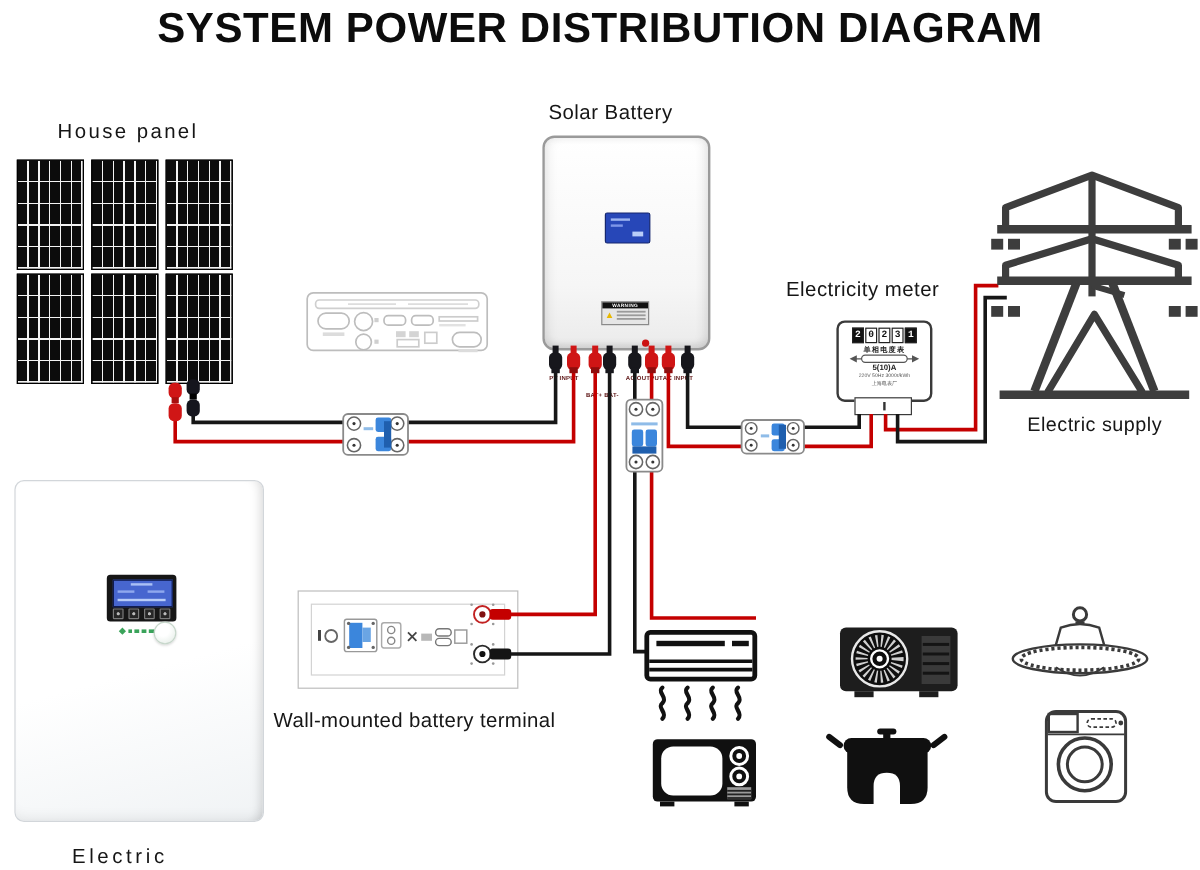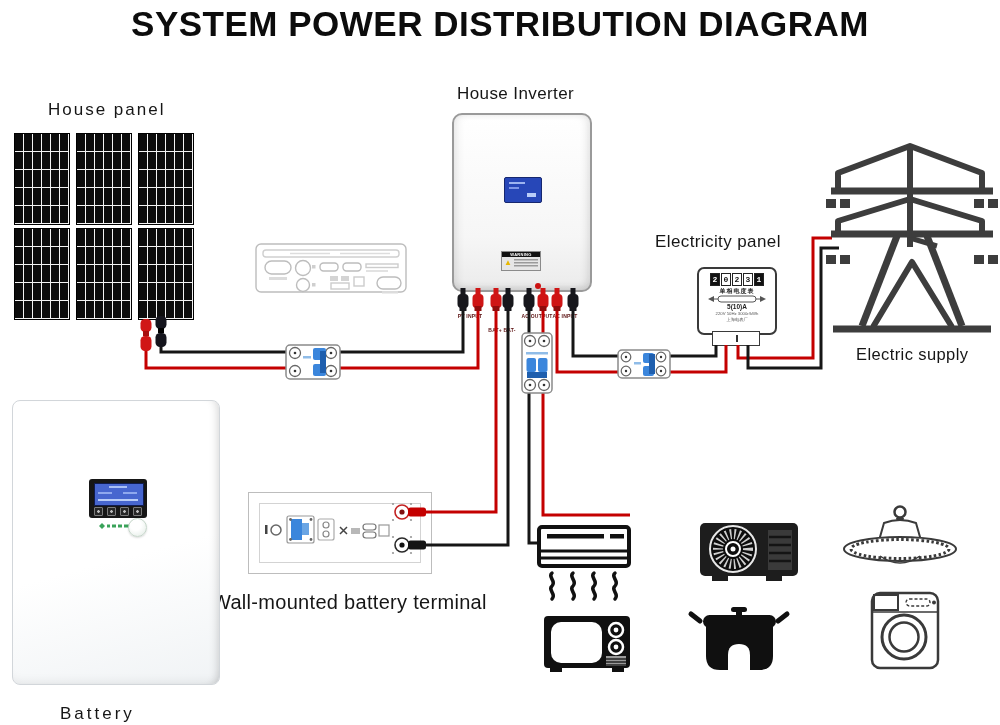--- a/index.html
+++ b/index.html
@@ -67,25 +67,25 @@
   svg.overlay{position:absolute;left:0;top:0;width:1000px;height:725px;}
 </style>
 </head>
 <body>
 
 <div class="stage">
 
   <div class="title">SYSTEM POWER DISTRIBUTION DIAGRAM</div>
 
   <div class="lbl" style="left:48px;top:100px;letter-spacing:2px;">House panel</div>
-  <div class="lbl" style="left:457px;top:84px;letter-spacing:.4px;">House Inverter</div>
-  <div class="lbl" style="left:655px;top:232px;letter-spacing:.4px;">Electricity panel</div>
+  <div class="lbl" style="left:457px;top:84px;letter-spacing:.4px;">Solar Battery</div>
+  <div class="lbl" style="left:655px;top:232px;letter-spacing:.4px;">Electricity meter</div>
   <div class="lbl" style="left:856px;top:345px;font-size:16.5px;letter-spacing:.4px;">Electric supply</div>
-  <div class="lbl" style="left:212px;top:591px;font-size:20px;letter-spacing:.3px;">Wall-mounted battery terminal</div>
-  <div class="lbl" style="left:60px;top:704px;letter-spacing:3px;">Battery</div>
+  <div class="lbl" style="left:228px;top:591px;font-size:17px;letter-spacing:.3px;">Wall-mounted battery terminal</div>
+  <div class="lbl" style="left:60px;top:704px;letter-spacing:3px;">Electric</div>
 
   <div class="panel" style="left:14px;top:133px;"></div>
   <div class="panel" style="left:76px;top:133px;"></div>
   <div class="panel" style="left:138px;top:133px;"></div>
   <div class="panel" style="left:14px;top:228px;"></div>
   <div class="panel" style="left:76px;top:228px;"></div>
   <div class="panel" style="left:138px;top:228px;"></div>
 
   <div class="inverter">
     <div class="inv-lcd"></div>

